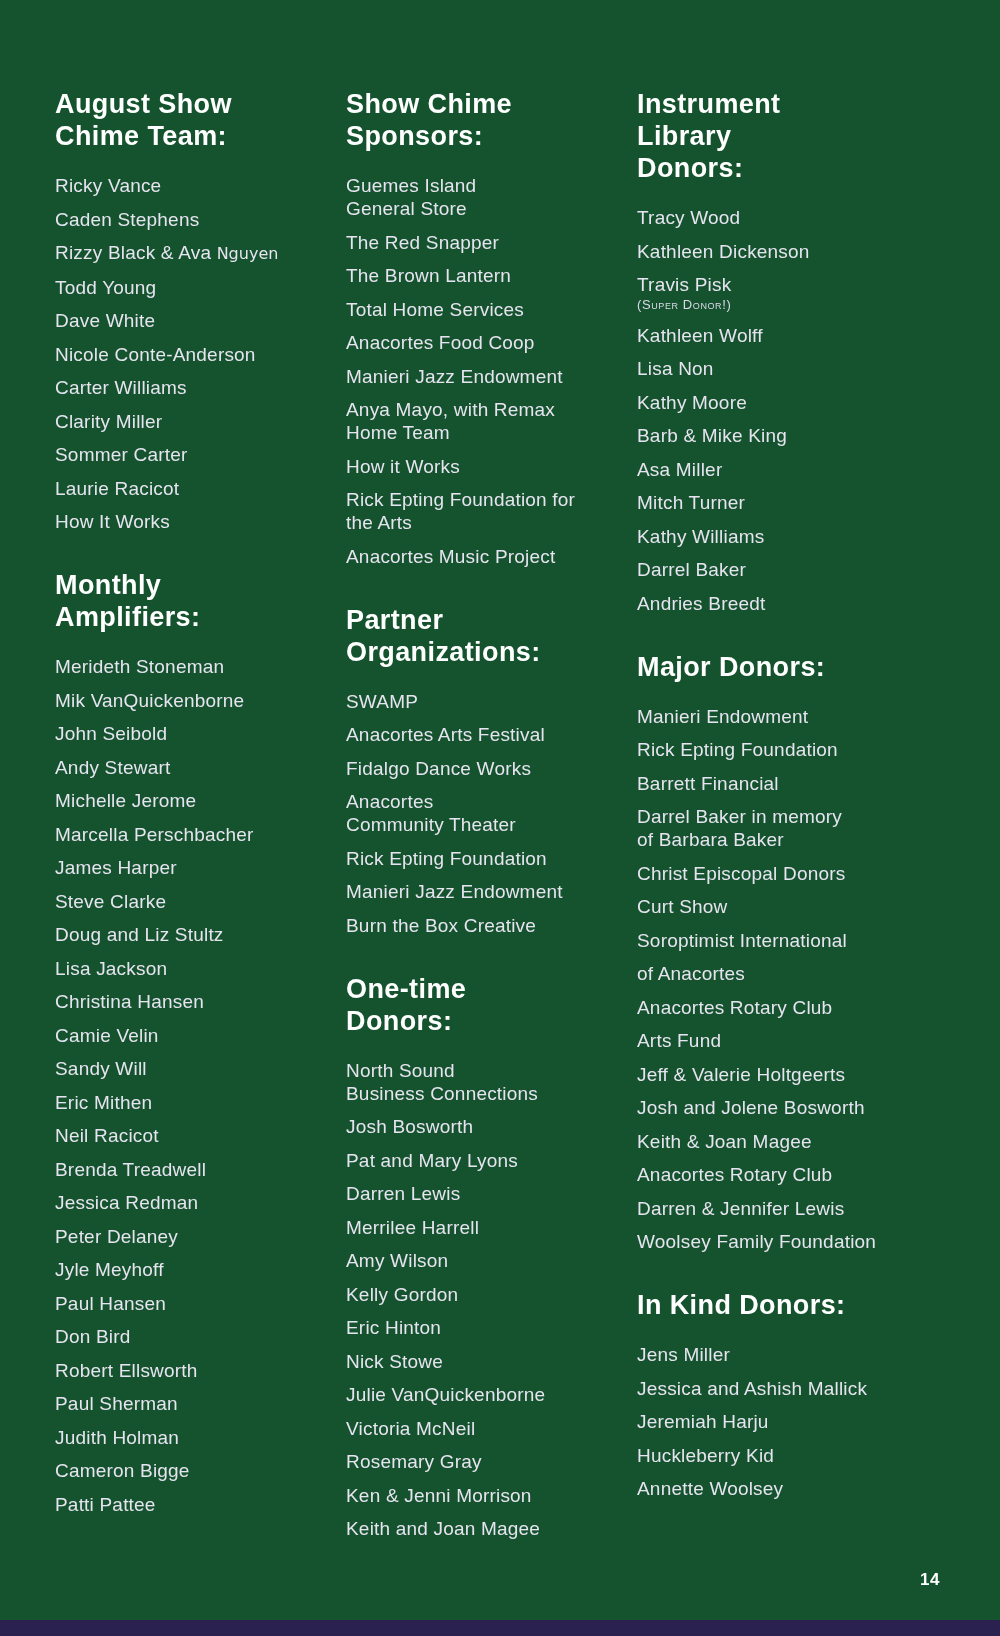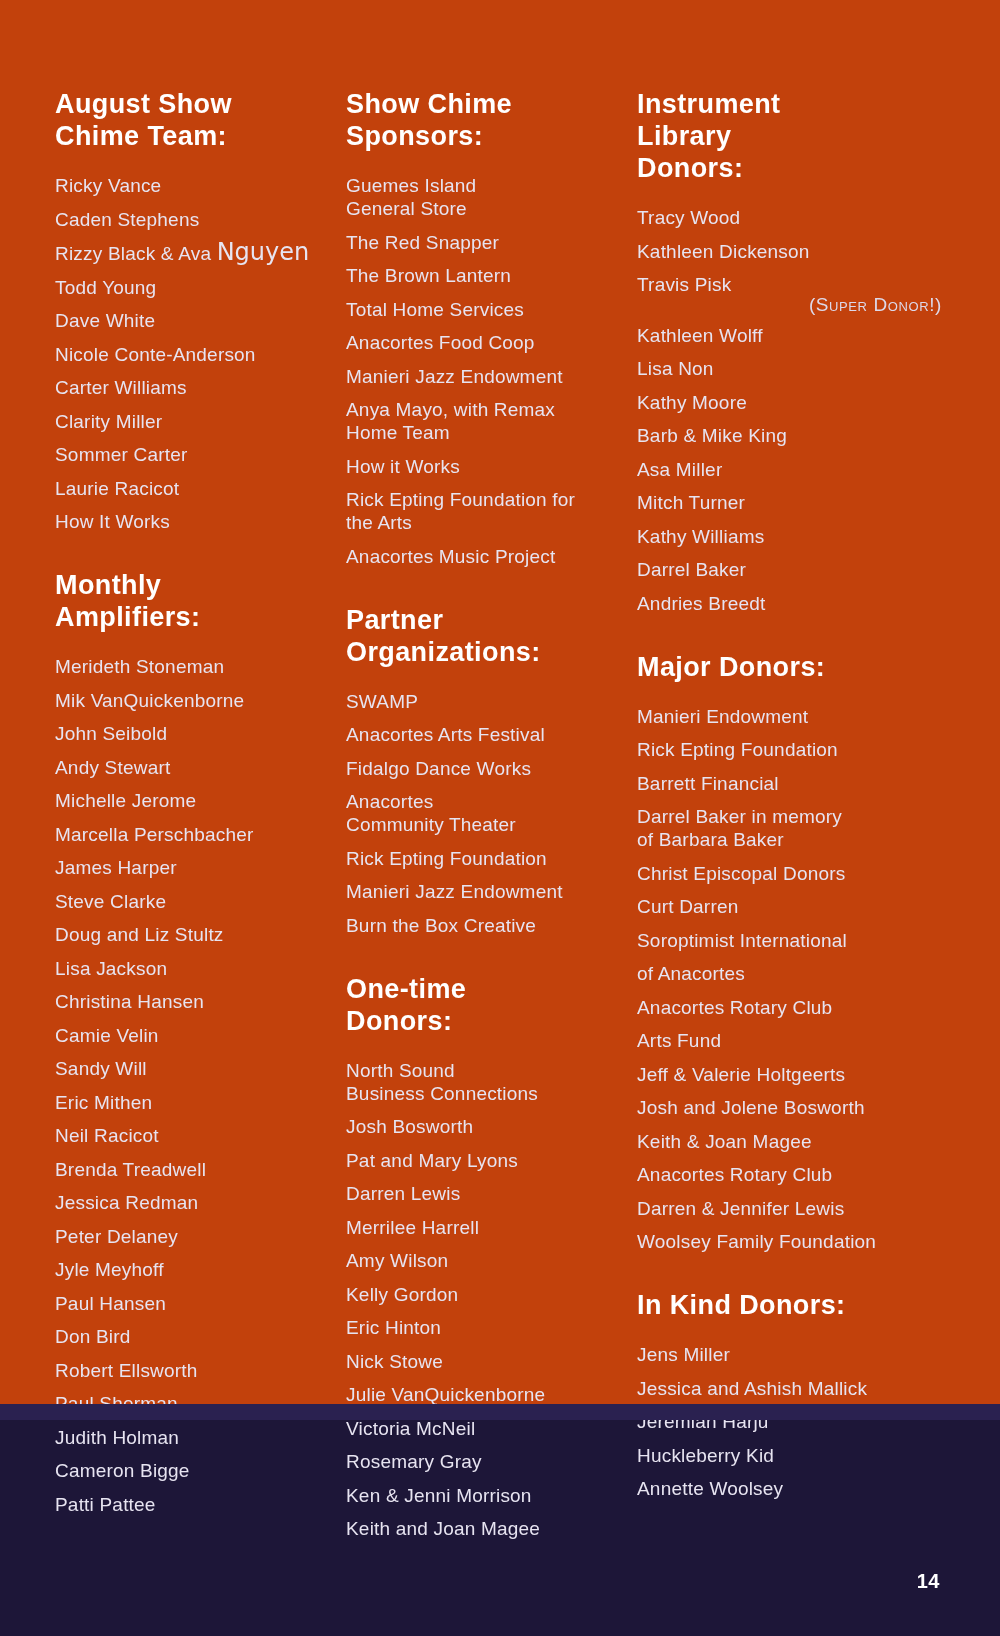--- a/index.html
+++ b/index.html
@@ -6,22 +6,22 @@
   body {
     width: 1000px;
     height: 1636px;
     background: #1d1638;
     font-family: "Liberation Sans", sans-serif;
     overflow: hidden;
   }
   .page {
     position: relative;
     width: 1000px;
-    height: 1420px;
-    background: #c2410c;
+    height: 1636px;
+    background: #14532d;
   }
   .columns {
     position: absolute;
     top: 0;
     left: 55px;
     display: grid;
     grid-template-columns: 291px 291px 305px;
   }
   .col { padding-top: 88px; }
   .section + .section { margin-top: 36px; }
@@ -37,38 +37,37 @@
   .item {
     color: #e7e4f1;
     font-size: 19px;
     line-height: 23px;
     margin-bottom: 10.5px;
     letter-spacing: 0.2px;
   }
   .item .txt { white-space: pre-line; }
   .item .alt {
     font-family: "DejaVu Sans", sans-serif;
-    font-size: 24px;
+    font-size: 16px;
     letter-spacing: 0;
   }
   .item .note {
-    font-size: 19px;
+    font-size: 13px;
     line-height: 16px;
     font-variant: small-caps;
     letter-spacing: 0.6px;
     color: #ddd9ea;
     margin-top: 1px;
-    text-align: right;
   }
   .page-number {
     position: absolute;
     top: 1570px;
     right: 60px;
     color: #ffffff;
-    font-size: 20px;
+    font-size: 17px;
     font-weight: 600;
     letter-spacing: 0.5px;
   }
   .footer-strip {
     position: absolute;
     left: 0;
     bottom: 0;
     width: 100%;
     height: 16px;
     background: #2a2150;
@@ -222,21 +221,21 @@
         <div class="section">
         <h2 class="heading">Major Donors:</h2>
         <div class="items">
 
         <div class="item"><span class="txt">Manieri Endowment</span></div>
             <div class="item"><span class="txt">Rick Epting Foundation</span></div>
             <div class="item"><span class="txt">Barrett Financial</span></div>
             <div class="item"><span class="txt">Darrel Baker in memory
 of Barbara Baker</span></div>
             <div class="item"><span class="txt">Christ Episcopal Donors</span></div>
-            <div class="item"><span class="txt">Curt Darren</span></div>
+            <div class="item"><span class="txt">Curt Show</span></div>
             <div class="item"><span class="txt">Soroptimist International</span></div>
             <div class="item"><span class="txt">of Anacortes</span></div>
             <div class="item"><span class="txt">Anacortes Rotary Club</span></div>
             <div class="item"><span class="txt">Arts Fund</span></div>
             <div class="item"><span class="txt">Jeff &amp; Valerie Holtgeerts</span></div>
             <div class="item"><span class="txt">Josh and Jolene Bosworth</span></div>
             <div class="item"><span class="txt">Keith &amp; Joan Magee</span></div>
             <div class="item"><span class="txt">Anacortes Rotary Club</span></div>
             <div class="item"><span class="txt">Darren &amp; Jennifer Lewis</span></div>
             <div class="item"><span class="txt">Woolsey Family Foundation</span></div>

